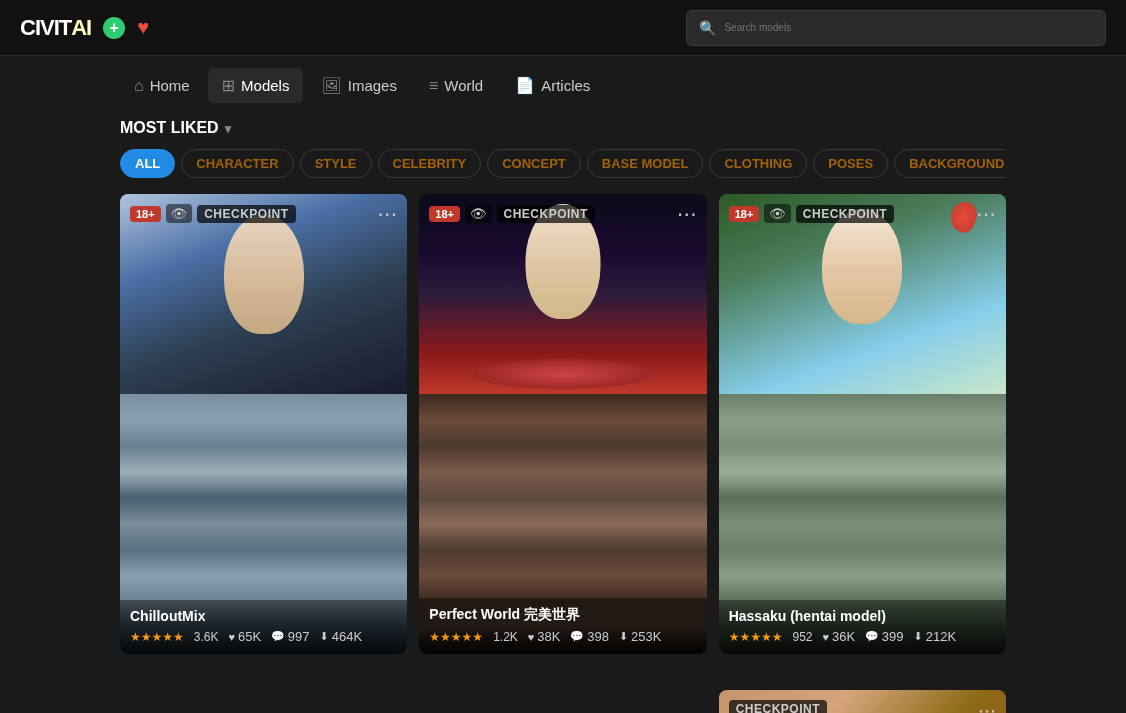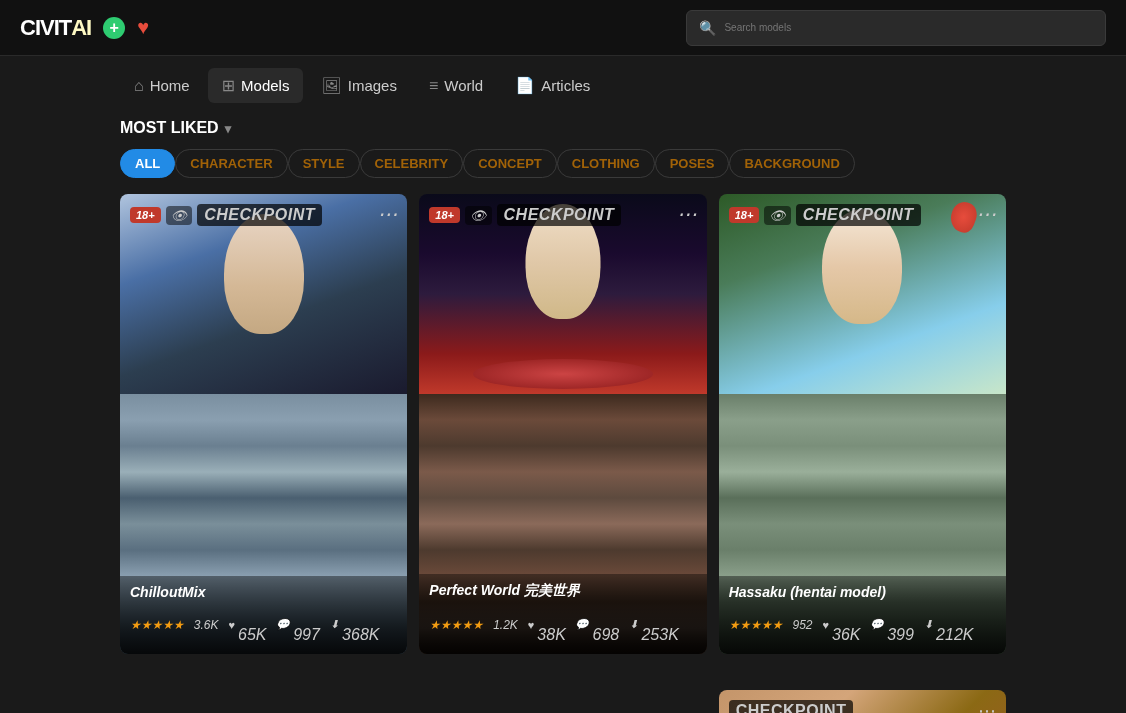--- a/index.html
+++ b/index.html
@@ -96,20 +96,21 @@
       gap: 6px;
       font-size: 16px;
       font-weight: 700;
       color: #fff;
       cursor: pointer;
       margin-bottom: 12px;
     }
     .most-liked-chevron { color: #888; font-size: 13px; }
     .filter-tabs {
       display: flex;
+      gap: 6px;
       flex-wrap: nowrap;
       overflow: hidden;
     }
     .filter-tab {
       padding: 6px 14px;
       border-radius: 20px;
       font-size: 13px;
       font-weight: 600;
       cursor: pointer;
       border: 1px solid #3a3a3a;
@@ -123,21 +124,20 @@
       color: #fff;
     }
 
     
     .cards-grid {
       display: grid;
       grid-template-columns: repeat(3, 1fr);
       gap: 0;
       padding: 16px 120px 12px;
       column-gap: 12px;
-      font-style: italic;
     }
     .card {
       background: #1e1e1e;
       border-radius: 8px;
       overflow: hidden;
       position: relative;
       cursor: pointer;
     }
 
     .card-badges {
@@ -160,21 +160,21 @@
     .badge-eye {
       background: rgba(0,0,0,0.5);
       border-radius: 4px;
       padding: 2px 5px;
       font-size: 13px;
       color: #ccc;
     }
     .badge-checkpoint {
       background: rgba(0,0,0,0.7);
       color: #ccc;
-      font-size: 16px;
+      font-size: 12px;
       font-weight: 600;
       padding: 2px 7px;
       border-radius: 4px;
       letter-spacing: 0.5px;
     }
     .card-menu {
       position: absolute;
       top: 10px;
       right: 10px;
       color: #ccc;
@@ -204,21 +204,21 @@
     }
     .stars { color: #f39c12; font-size: 12px; }
     .stat-item {
       display: flex;
       align-items: center;
       gap: 3px;
       font-size: 12px;
       color: #ccc;
     }
     .stat-icon { font-size: 11px; }
-    .stat-count { font-size: 16px; font-weight: 500; margin-top: 21px; }
+    .stat-count { font-size: 13px; font-weight: 500; }
 
     
     .img-card1-top {
       width: 100%;
       height: 200px;
       background: linear-gradient(160deg, #b0c4de 0%, #4a6fa5 30%, #2c3e50 60%, #1a1a2e 100%);
       position: relative;
       overflow: hidden;
     }
     .img-card1-face {
@@ -366,20 +366,21 @@
   <div class="most-liked">
     <span>MOST LIKED</span>
     <span class="most-liked-chevron">▾</span>
   </div>
   <div class="filter-tabs">
     <button class="filter-tab active">ALL</button>
     <button class="filter-tab">CHARACTER</button>
     <button class="filter-tab">STYLE</button>
     <button class="filter-tab">CELEBRITY</button>
     <button class="filter-tab">CONCEPT</button>
+    <button class="filter-tab">BASE MODEL</button>
     <button class="filter-tab">CLOTHING</button>
     <button class="filter-tab">POSES</button>
     <button class="filter-tab">BACKGROUND</button>
 
   </div>
 </div>
 
 <div class="cards-grid">
 
   <div class="card" style="height:460px; position:relative;">
@@ -403,21 +404,21 @@
         <span class="stat-item">
           <span class="stat-icon">♥</span>
           <span class="stat-count">65K</span>
         </span>
         <span class="stat-item">
           <span class="stat-icon">💬</span>
           <span class="stat-count">997</span>
         </span>
         <span class="stat-item">
           <span class="stat-icon">⬇</span>
-          <span class="stat-count">368K</span>
+          <span class="stat-count">464K</span>
         </span>
       </div>
     </div>
   </div>
 
   <div class="card" style="height:460px; position:relative;">
     <div class="img-card2-top">
       <div style="position:absolute; top:10px; left:50%; transform:translateX(-50%); width:75px; height:115px; background: linear-gradient(180deg, #f0dfc8 0%, #e0c8a8 50%, #d0b888 100%); border-radius: 50% 50% 45% 45%;"></div>
       <div style="position:absolute; bottom:5px; left:50%; transform:translateX(-50%); width:180px; height:30px; background: radial-gradient(ellipse, #cc4444 0%, #8b1a1a 100%); border-radius: 50%;"></div>
     </div>
@@ -434,21 +435,21 @@
       <div class="card-title">Perfect World 完美世界</div>
       <div class="card-stats">
         <span class="stars">★★★★★</span>
         <span class="rating-num">1.2K</span>
         <span class="stat-item">
           <span class="stat-icon">♥</span>
           <span class="stat-count">38K</span>
         </span>
         <span class="stat-item">
           <span class="stat-icon">💬</span>
-          <span class="stat-count">698</span>
+          <span class="stat-count">398</span>
         </span>
         <span class="stat-item">
           <span class="stat-icon">⬇</span>
           <span class="stat-count">253K</span>
         </span>
       </div>
     </div>
   </div>
 
   <div class="card" style="height:460px; position:relative;">

